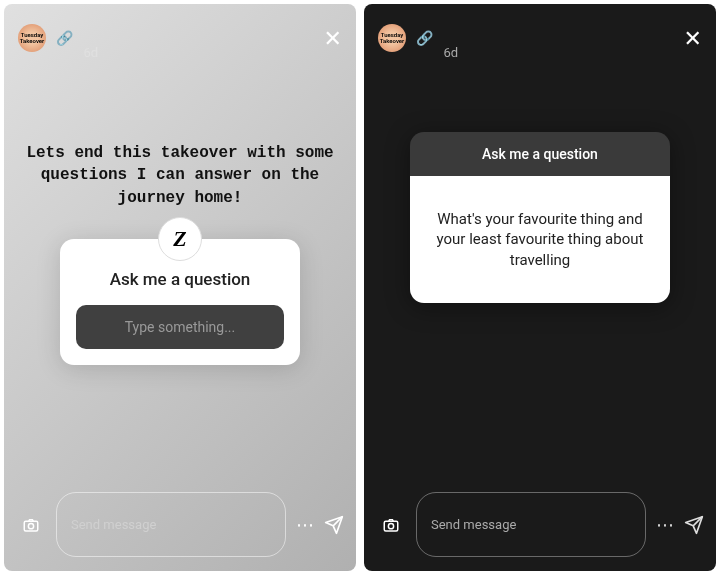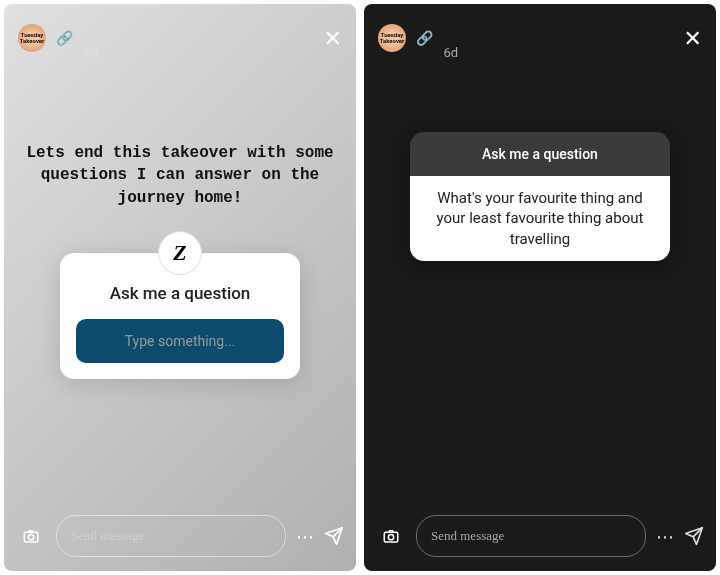--- a/index.html
+++ b/index.html
@@ -73,21 +73,21 @@
       padding: 20px;
     }
     .caption {
       font-family: "Courier New", Courier, monospace;
       font-weight: bold;
       font-size: 16px;
       text-align: center;
       line-height: 1.4;
       color: #111;
       margin-top: 50px;
-      margin-bottom: 44px;
+      margin-bottom: 30px;
     }
     .qcard-wrapper {
       position: relative;
       width: 240px;
     }
     .mini-avatar {
       position: absolute;
       top: -22px;
       left: 50%;
       transform: translateX(-50%);
@@ -113,21 +113,21 @@
       padding: 30px 16px 16px 16px;
       text-align: center;
     }
     .qcard-title {
       font-size: 17px;
       color: #222;
       margin-bottom: 16px;
       font-weight: 500;
     }
     .qcard-input {
-      background: #0c4a6e;
+      background: #404040;
       border-radius: 10px;
       padding: 14px;
       font-size: 14px;
       color: #999;
     }
     .answer-card {
       width: 260px;
       border-radius: 14px;
       overflow: hidden;
       box-shadow: 0 4px 24px rgba(0,0,0,0.4);
@@ -137,21 +137,21 @@
       background: #3a3a3a;
       color: #fff;
       padding: 14px;
       text-align: center;
       font-size: 14px;
       font-weight: 500;
     }
     .answer-card-body {
       background: #fff;
       color: #222;
-      padding: 12px 16px;
+      padding: 33px 16px;
       text-align: center;
       font-size: 15px;
       line-height: 1.35;
     }
     .answer-text {
       font-family: "Courier New", Courier, monospace;
       font-weight: bold;
       font-size: 15px;
       text-align: center;
       color: #fff;
@@ -174,26 +174,25 @@
       display: flex;
       align-items: center;
       justify-content: center;
       color: #fff;
       font-size: 15px;
     }
     .msg-pill {
       flex: 1;
       border: 1px solid rgba(255,255,255,0.5);
       border-radius: 20px;
-      padding: 12px 14px;
+      padding: 24px 14px;
       color: #d0d0d0;
       font-size: 13px;
       display: flex;
       align-items: center;
-      font-family: Liberation Serif, serif;
     }
     .story-right .msg-pill { border-color: rgba(255,255,255,0.35); color: #aaa; }
     .dots-icon, .send-icon {
       color: #fff;
       font-size: 18px;
     }
     .story-right .dots-icon, .story-right .send-icon { color: #ddd; }
     .send-icon svg { display: block; }
   </style>
 </head>

